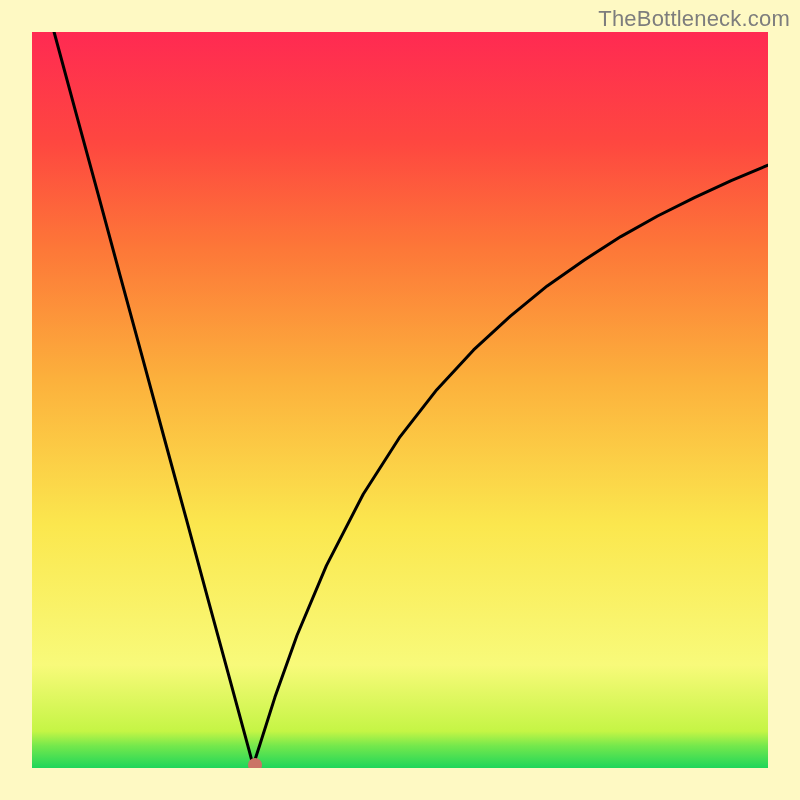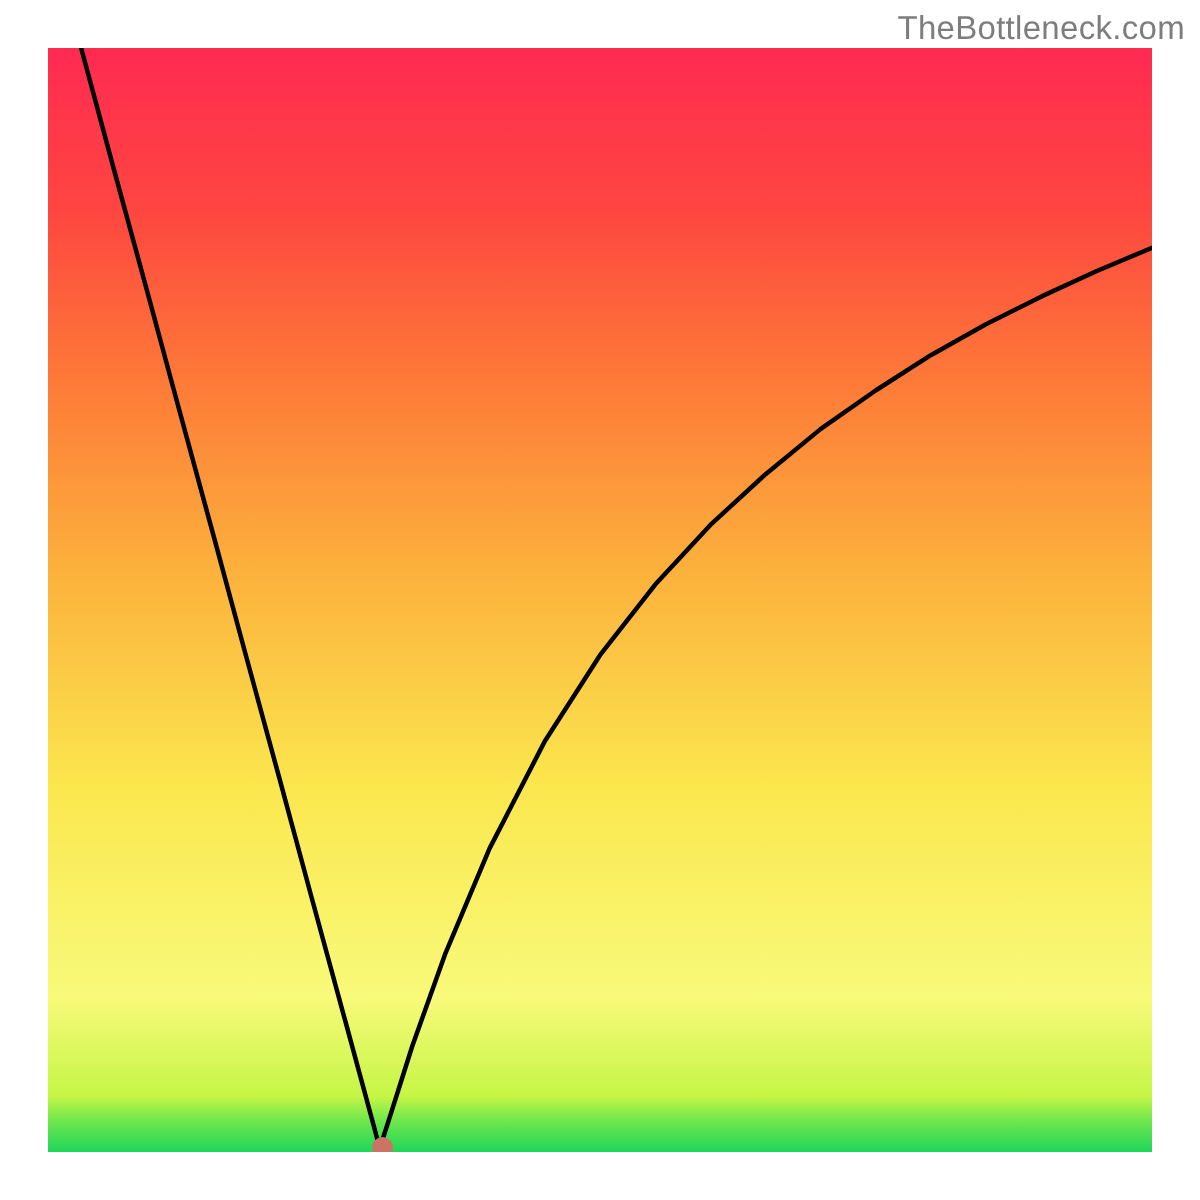--- a/index.html
+++ b/index.html
@@ -8,21 +8,21 @@
     width: 800px;
     height: 800px;
     overflow: hidden;
     background: #000;
     font-family: Arial, Helvetica, sans-serif;
   }
   .frame {
     position: relative;
     width: 800px;
     height: 800px;
-    background: #ffffff;
+    background: #fef9c3;
   }
   .plot-area {
     position: absolute;
     left: 32px;
     top: 32px;
     width: 736px;
     height: 736px;
     background: linear-gradient(
       to top,
       #1fd65a 0%,

